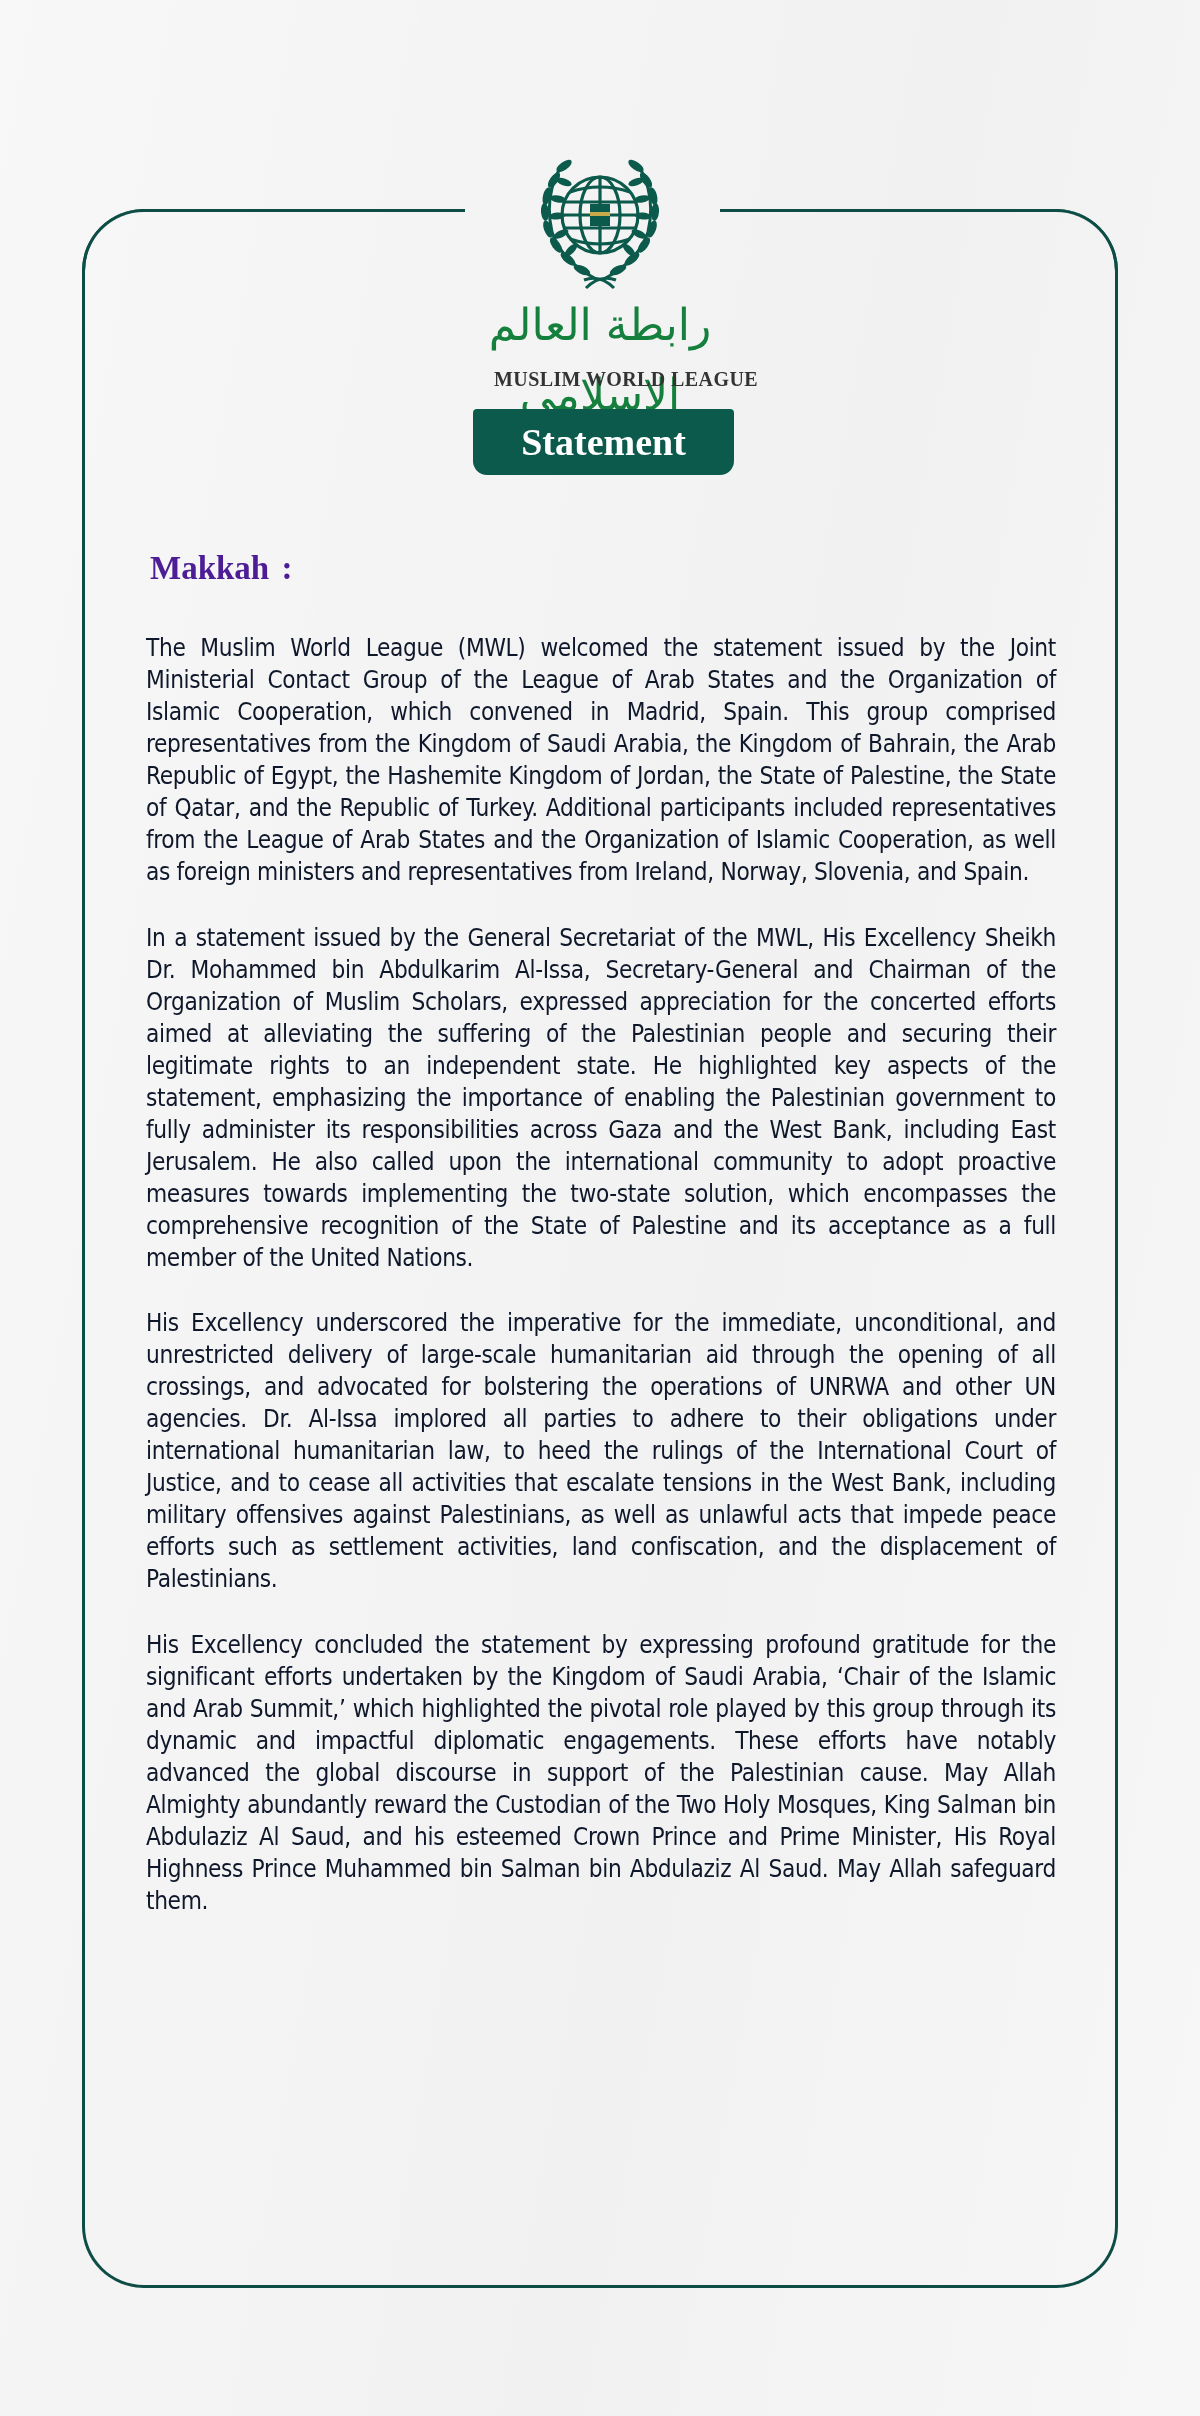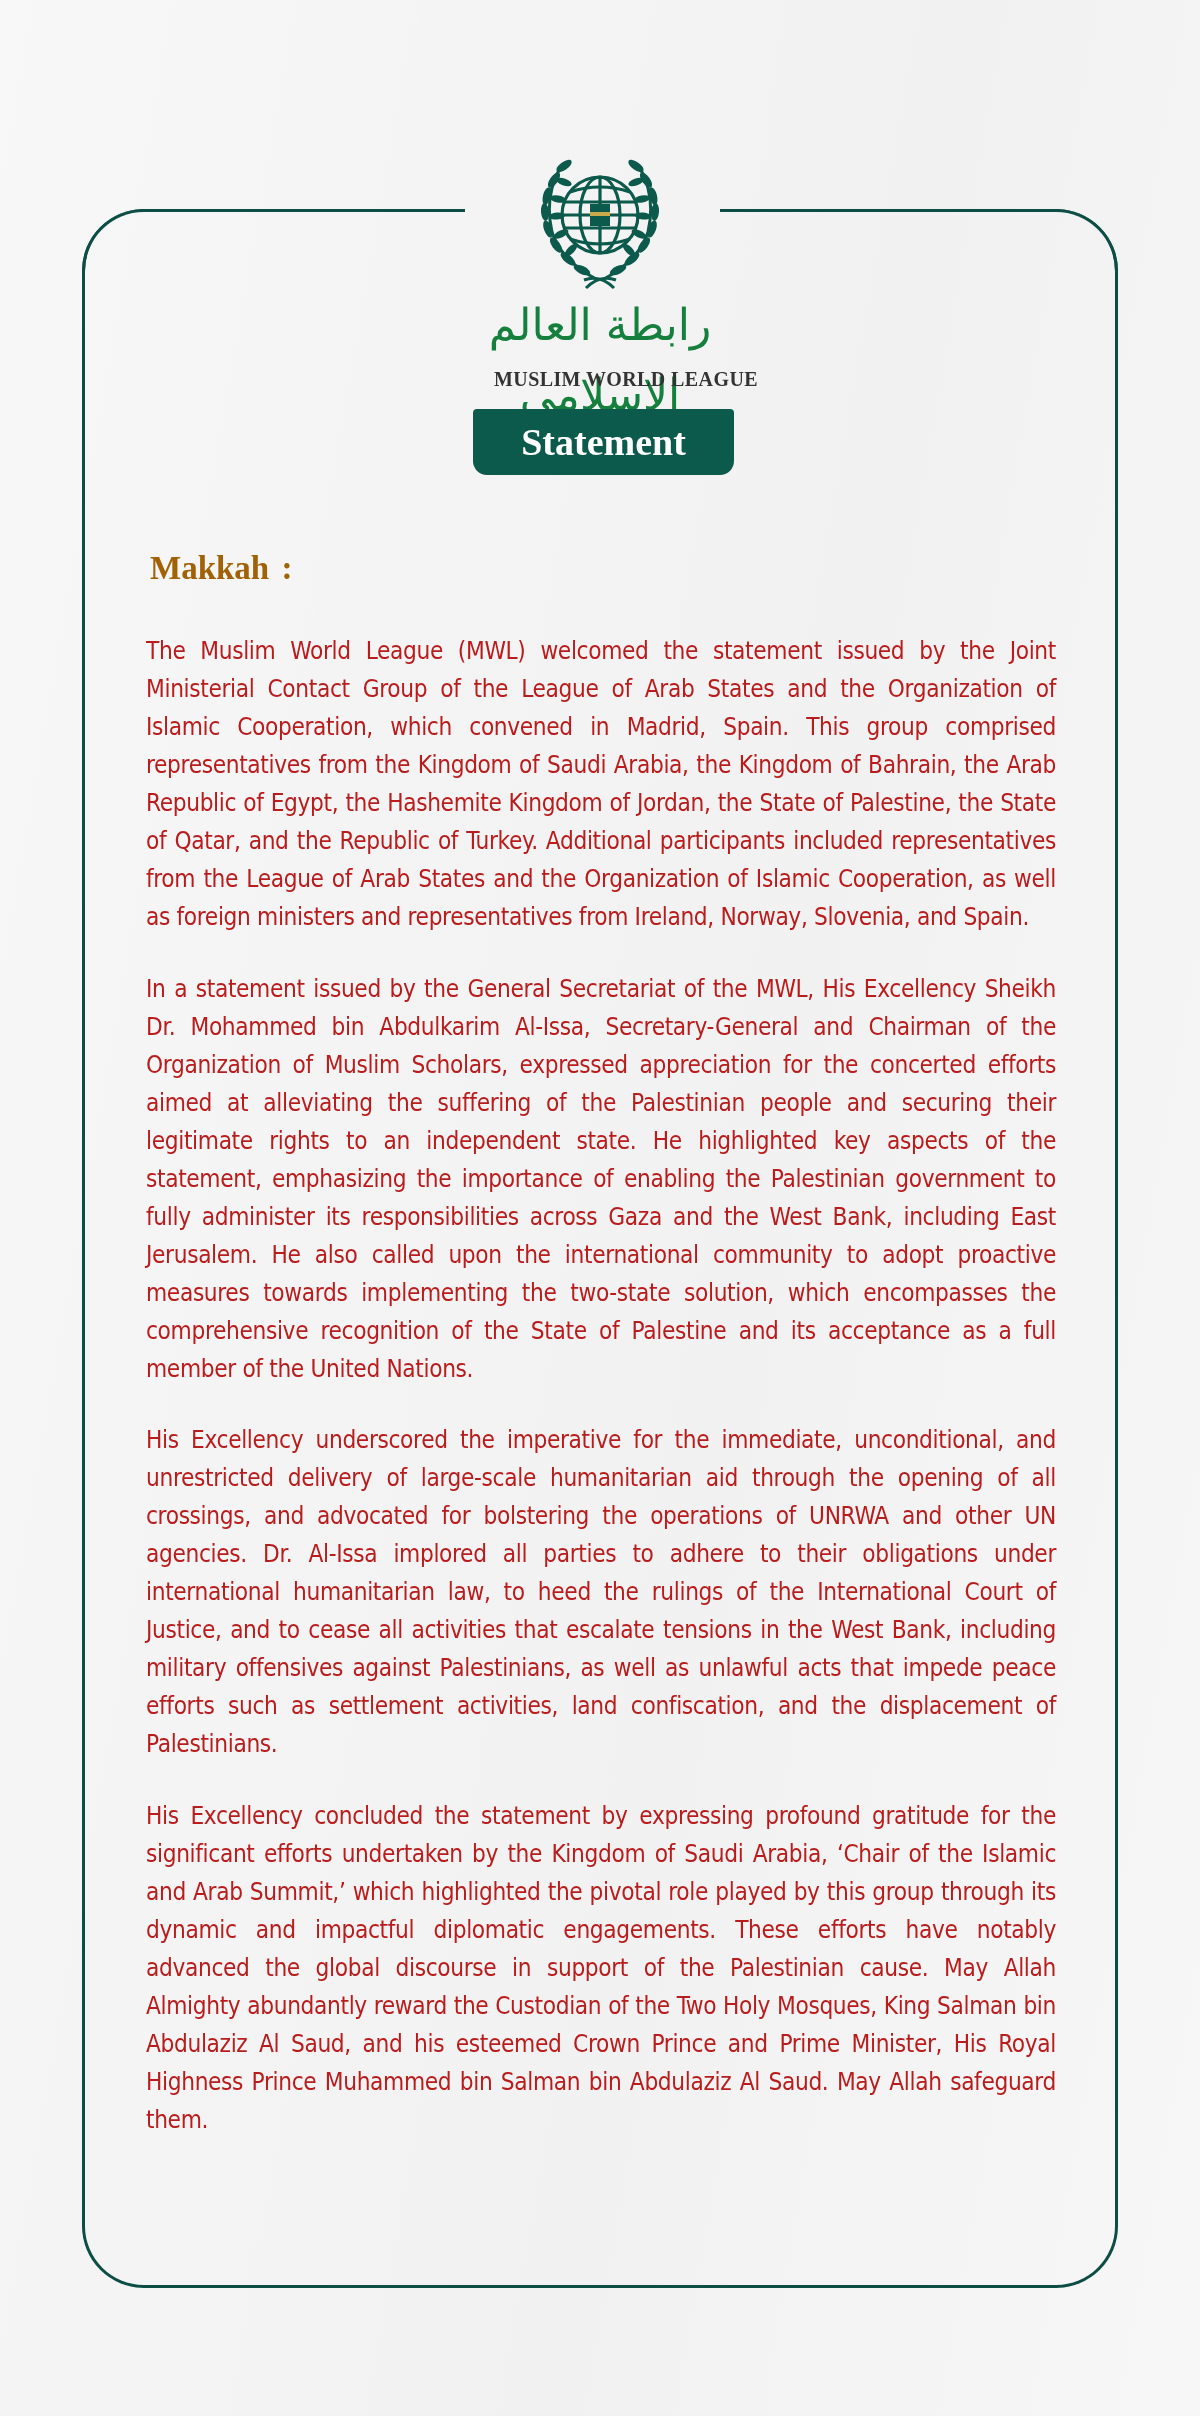--- a/index.html
+++ b/index.html
@@ -56,28 +56,28 @@
     background: #0b5a4c;
     border-radius: 4px 4px 14px 14px;
     display: flex; align-items: center; justify-content: center;
     color: #ffffff;
     font-family: "Liberation Serif", serif;
     font-weight: bold; font-size: 38px;
   }
   .dateline {
     position: absolute; left: 150px; top: 550px;
     font-family: "Liberation Serif", serif;
-    font-weight: bold; font-size: 33px; color: #a16207;
+    font-weight: bold; font-size: 33px; color: #4c1d95;
     word-spacing: 4px;
   }
   .body {
     position: absolute; left: 146px; top: 632px; width: 910px;
     font-family: "DejaVu Sans", sans-serif;
-    font-size: 24.2px; line-height: 38px;
-    color: #b91c1c;
+    font-size: 24.2px; line-height: 32px;
+    color: #0f172a;
     letter-spacing: -0.35px;
   }
   .body p {
     margin: 0 0 33.6px 0;
     text-align: justify;
     font-stretch: condensed;
   }
 </style>
 </head>
 <body>

